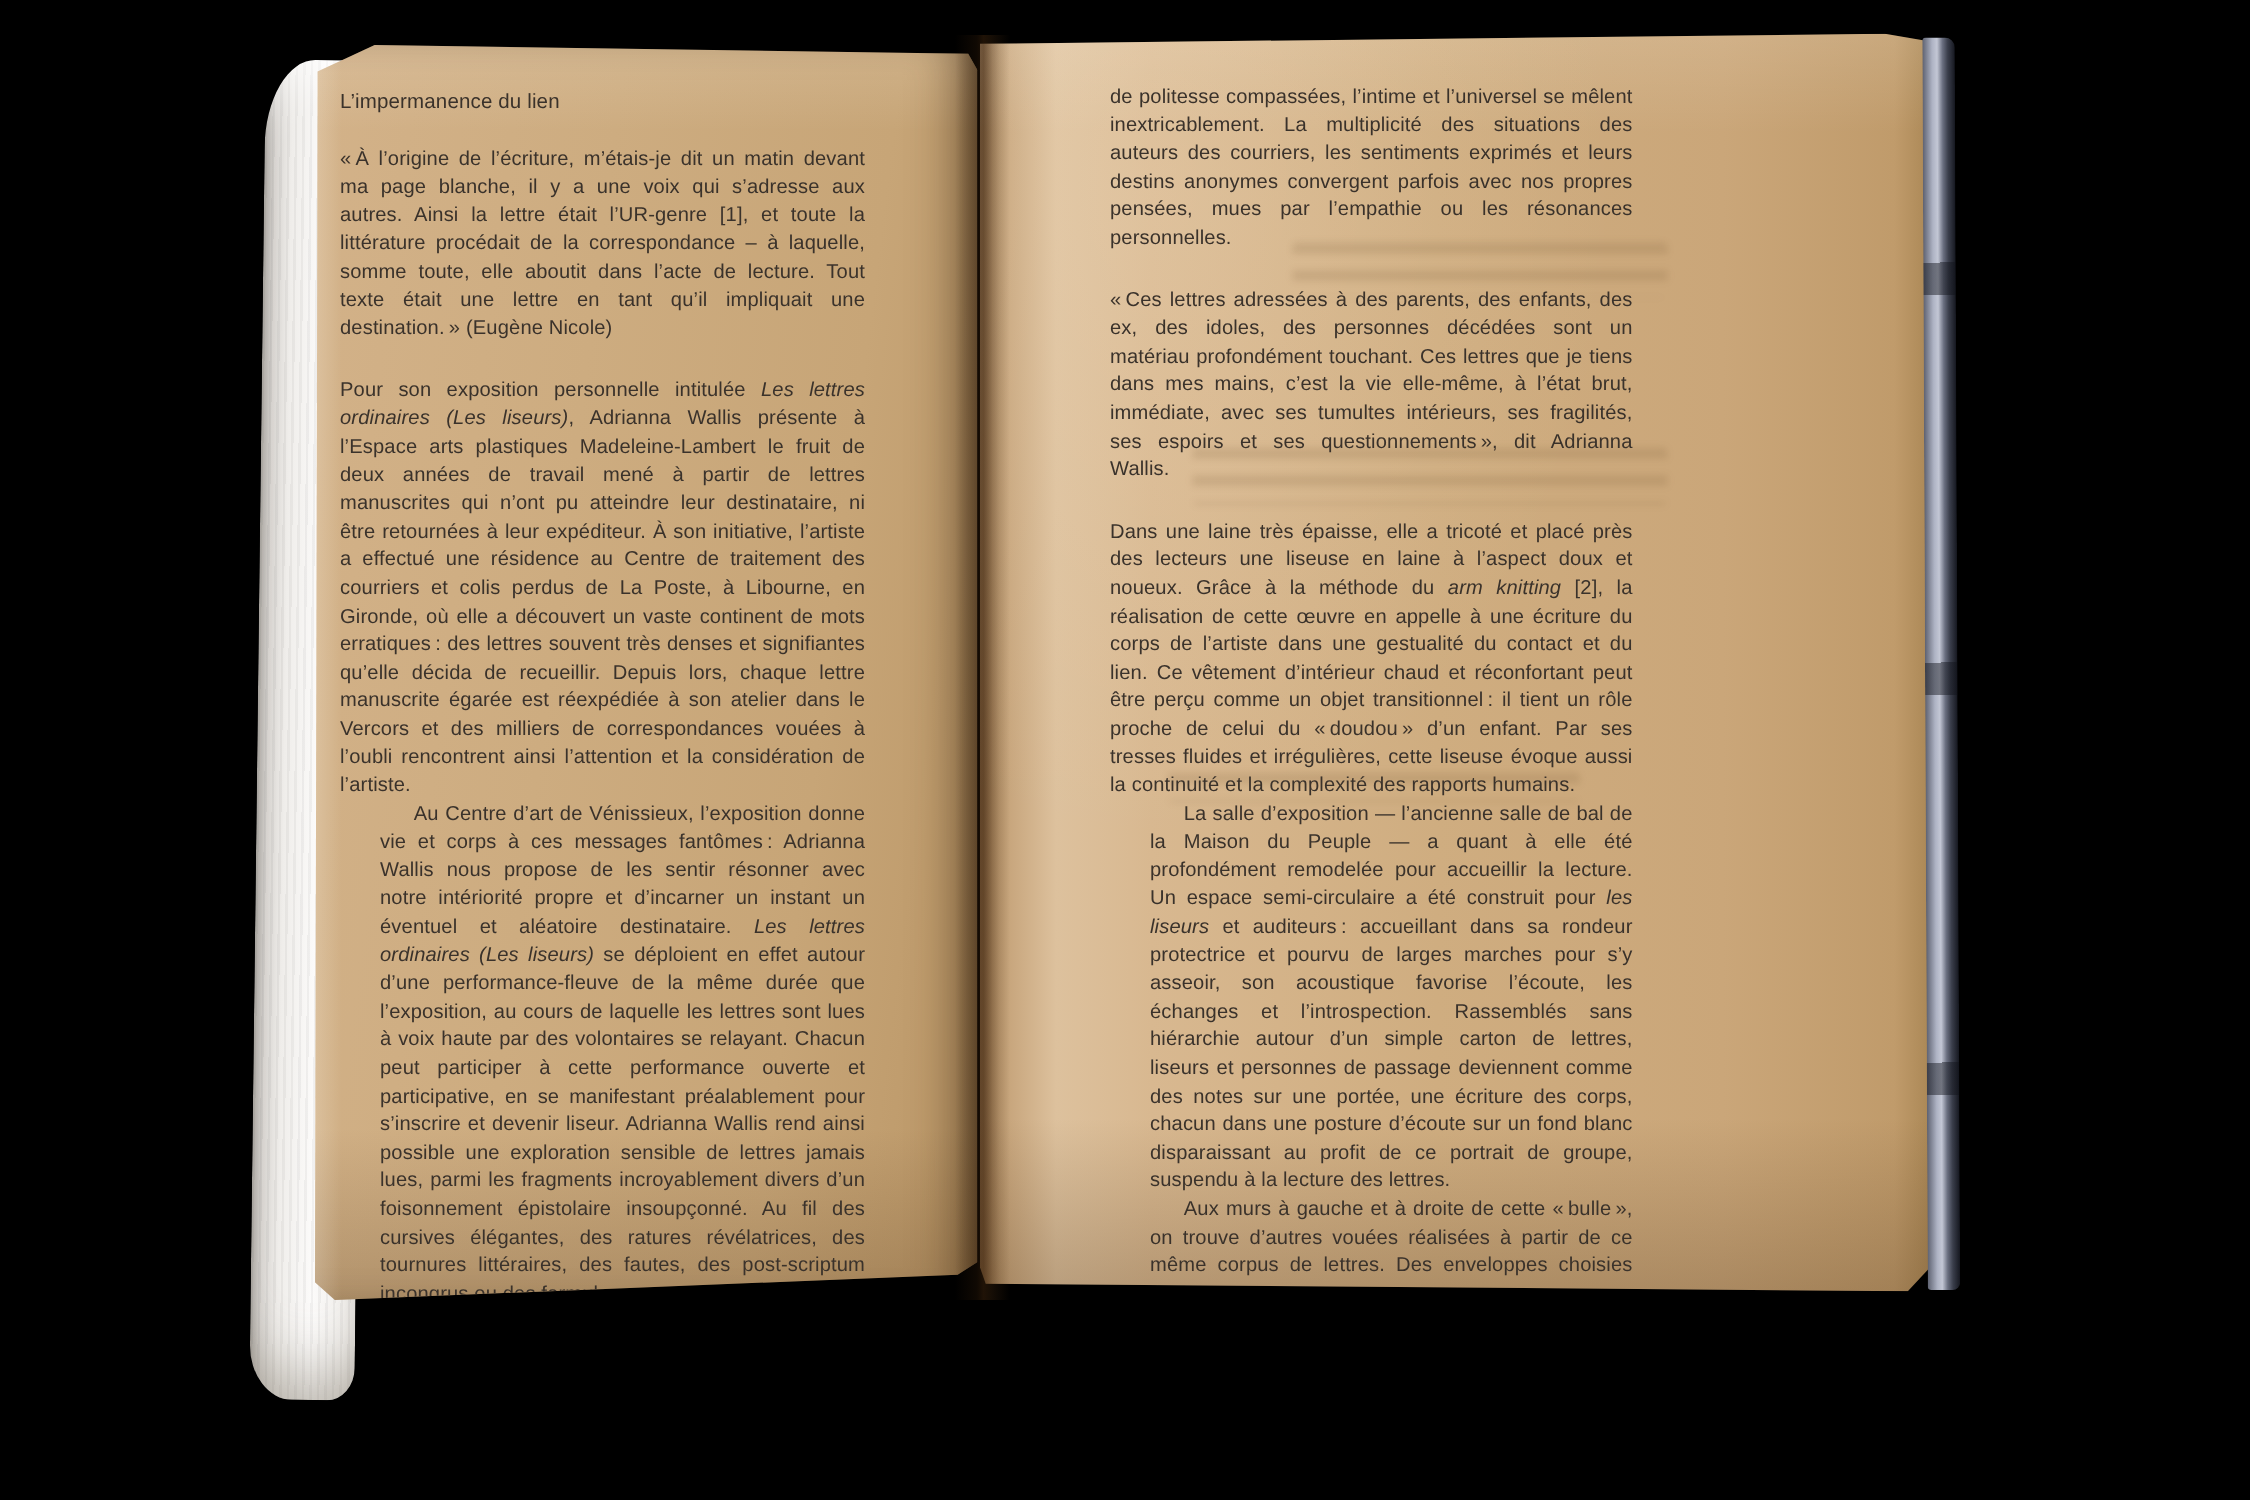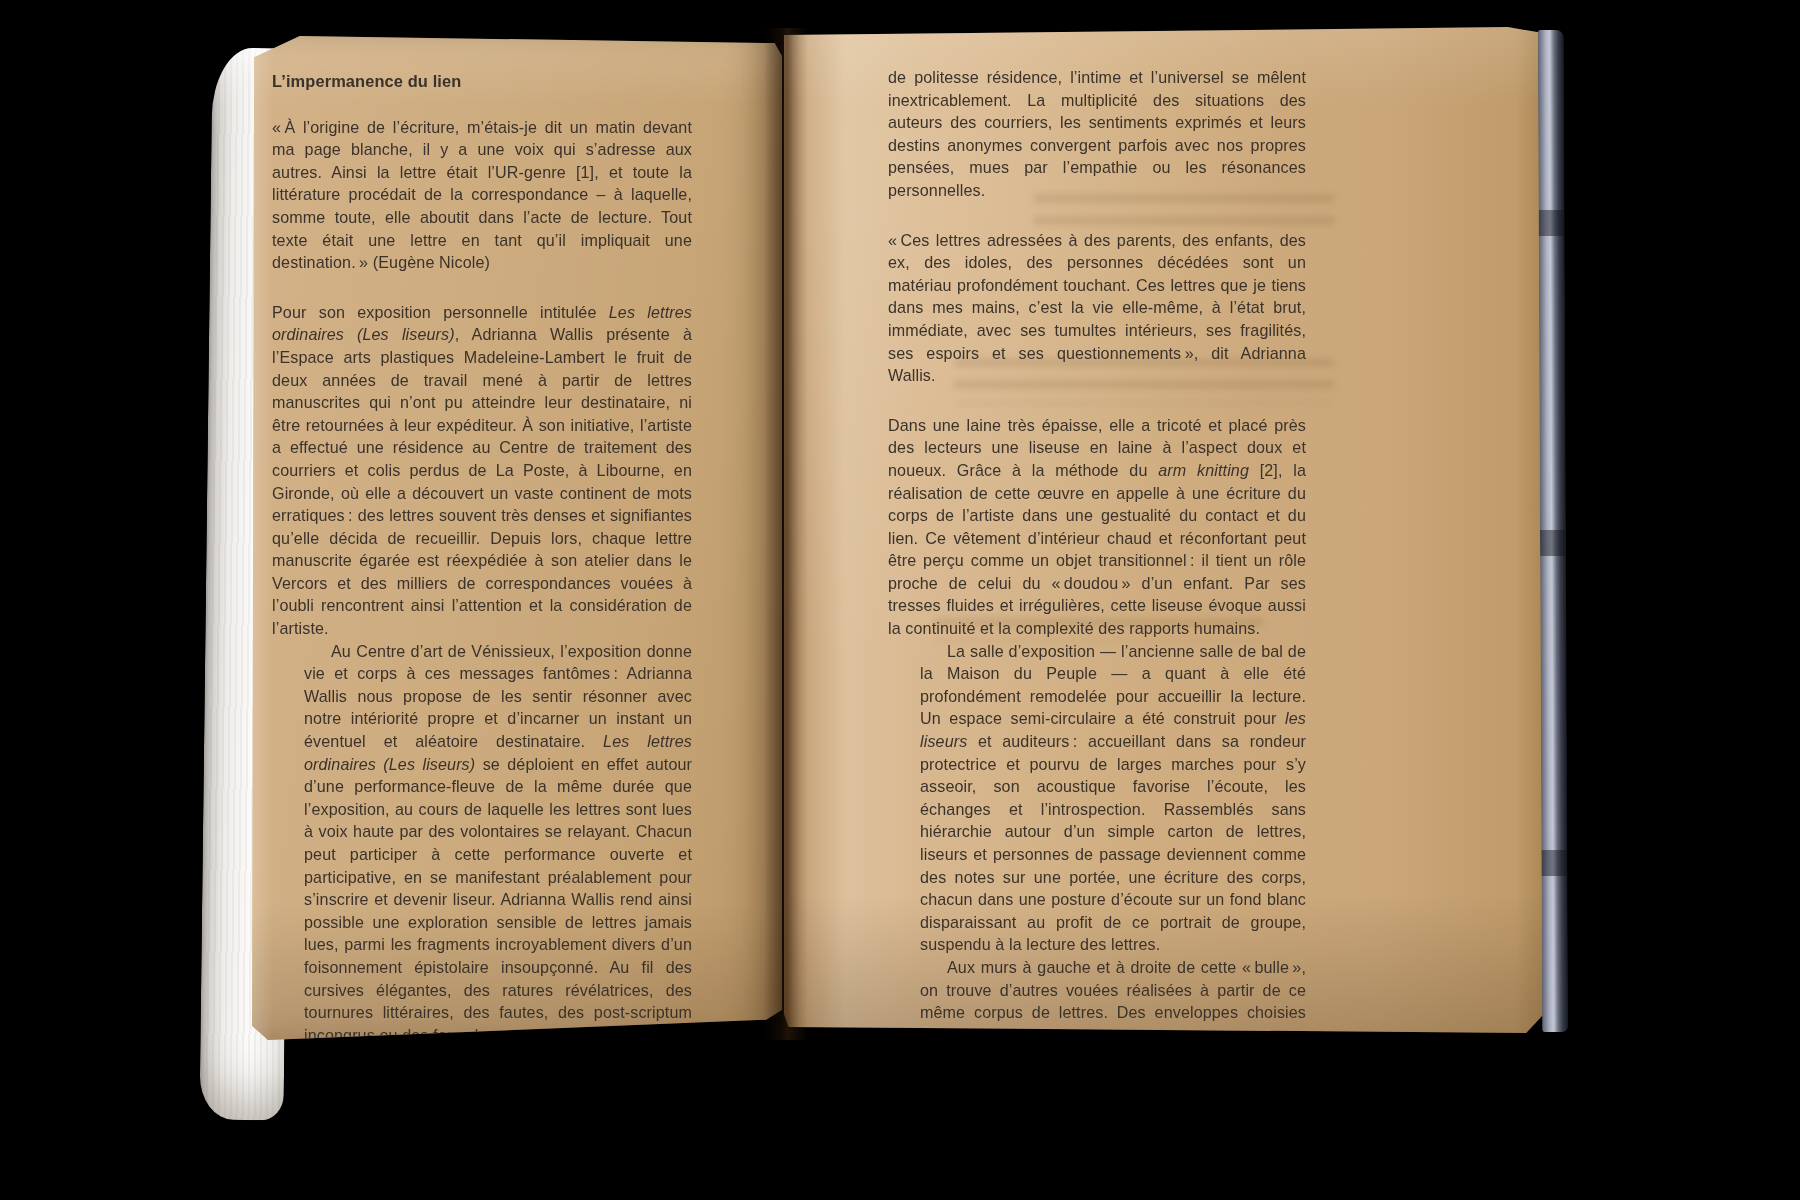--- a/index.html
+++ b/index.html
@@ -115,21 +115,21 @@
     color: #3a322b;
     font-size: 16.1px;
     line-height: 22.6px;
     letter-spacing: 0.12px;
   }
   .page-left .page-inner  { left: 20px;  top: 36px; width: 420px; }
   .page-right .page-inner { left: 104px; top: 40px; width: 418px; }
 
   .page-title {
     font-size: 16.4px;
-    font-weight: 700;
+    font-weight: 400;
     margin: 0 0 23px 0;
   }
   .text-col p {
     margin: 0;
     text-align: justify;
     hyphens: auto;
     -webkit-hyphens: auto;
   }
   .text-col p.gap    { margin-top: 27px; }
   .text-col p.indent { text-indent: 27px; margin-left: 32px; }
@@ -155,21 +155,21 @@
   </div>
 
   <div class="gutter"></div>
 
   <div class="page-right">
     <div class="ghost ghost-1"></div>
     <div class="ghost ghost-2"></div>
     <div class="ghost ghost-3"></div>
     <div class="page-inner">
       <div class="text-col">
-          <p lang="fr"><span>de politesse résidence, l’intime et l’universel se mêlent inextricablement. La multiplicité des situations des auteurs des courriers, les sentiments exprimés et leurs destins anonymes convergent parfois avec nos propres pensées, mues par l’empathie ou les résonances personnelles.</span></p>
+          <p lang="fr"><span>de politesse compassées, l’intime et l’universel se mêlent inextricablement. La multiplicité des situations des auteurs des courriers, les sentiments exprimés et leurs destins anonymes convergent parfois avec nos propres pensées, mues par l’empathie ou les résonances personnelles.</span></p>
           <p lang="fr" class="gap"><span>« Ces lettres adressées à des parents, des enfants, des ex, des idoles, des personnes décédées sont un matériau profondément touchant. Ces lettres que je tiens dans mes mains, c’est la vie elle-même, à l’état brut, immédiate, avec ses tumultes intérieurs, ses fragilités, ses espoirs et ses questionnements », dit Adrianna Wallis.</span></p>
           <p lang="fr" class="gap"><span>Dans une laine très épaisse, elle a tricoté et placé près des lecteurs une liseuse en laine à l’aspect doux et noueux. Grâce à la méthode du </span><em>arm knitting</em><span> [2], la réalisation de cette œuvre en appelle à une écriture du corps de l’artiste dans une gestualité du contact et du lien. Ce vêtement d’intérieur chaud et réconfortant peut être perçu comme un objet transitionnel : il tient un rôle proche de celui du « doudou » d’un enfant. Par ses tresses fluides et irrégulières, cette liseuse évoque aussi la continuité et la complexité des rapports humains.</span></p>
           <p lang="fr" class="indent"><span>La salle d’exposition — l’ancienne salle de bal de la Maison du Peuple — a quant à elle été profondément remodelée pour accueillir la lecture. Un espace semi-circulaire a été construit pour </span><em>les liseurs</em><span> et auditeurs : accueillant dans sa rondeur protectrice et pourvu de larges marches pour s’y asseoir, son acoustique favorise l’écoute, les échanges et l’introspection. Rassemblés sans hiérarchie autour d’un simple carton de lettres, liseurs et personnes de passage deviennent comme des notes sur une portée, une écriture des corps, chacun dans une posture d’écoute sur un fond blanc disparaissant au profit de ce portrait de groupe, suspendu à la lecture des lettres.</span></p>
           <p lang="fr" class="indent"><span>Aux murs à gauche et à droite de cette « bulle », on trouve d’autres vouées réalisées à partir de ce même corpus de lettres. Des enveloppes choisies égrènent</span></p>
         </div>
     </div>
   </div>
 
   <div class="fore-edge-right"></div>
 

